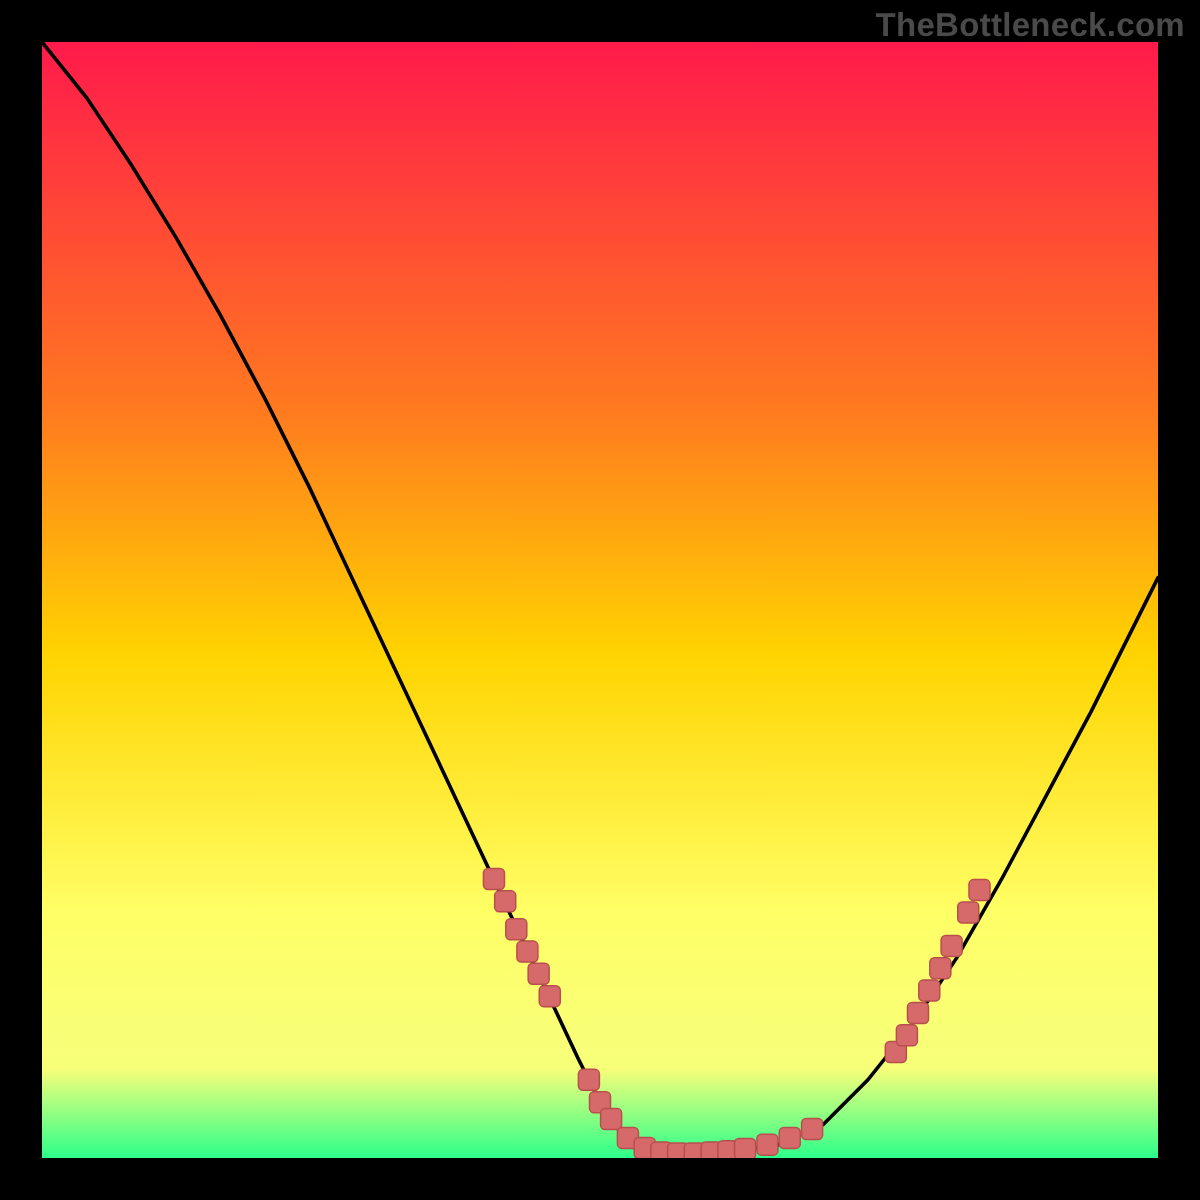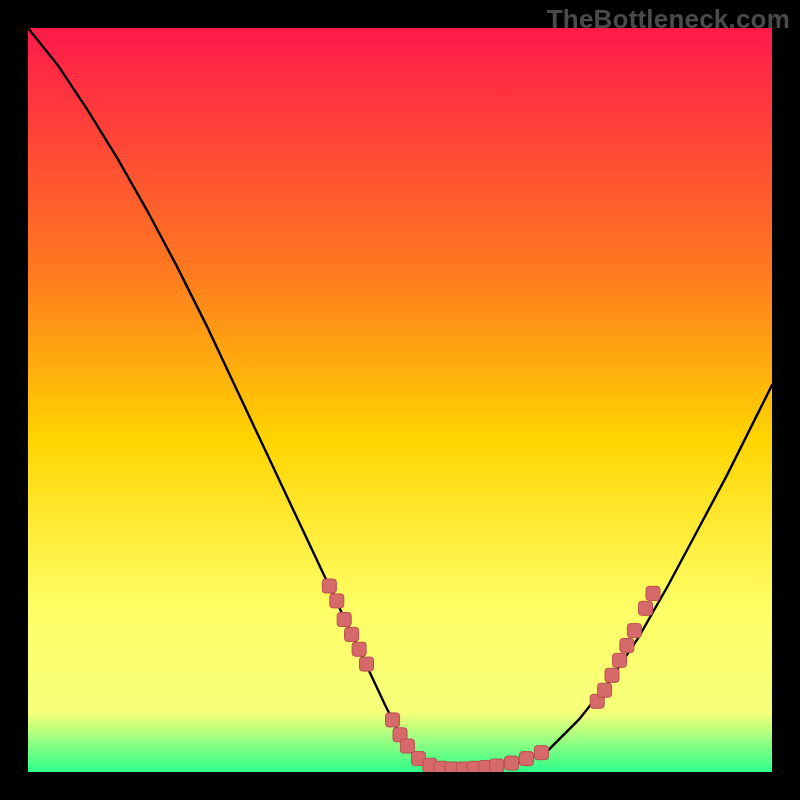--- a/index.html
+++ b/index.html
@@ -24,21 +24,21 @@
     left: 0;
     top: 0;
     width: 744px;
     height: 744px;
   }
   .watermark {
     position: absolute;
     top: 4px;
     right: 10px;
     color: #4a4a4a;
-    font-size: 26px;
+    font-size: 22px;
     font-weight: 600;
     letter-spacing: 0.2px;
     user-select: none;
   }
 </style>
 </head>
 <body>
 
 <div class="watermark">TheBottleneck.com</div>
 

